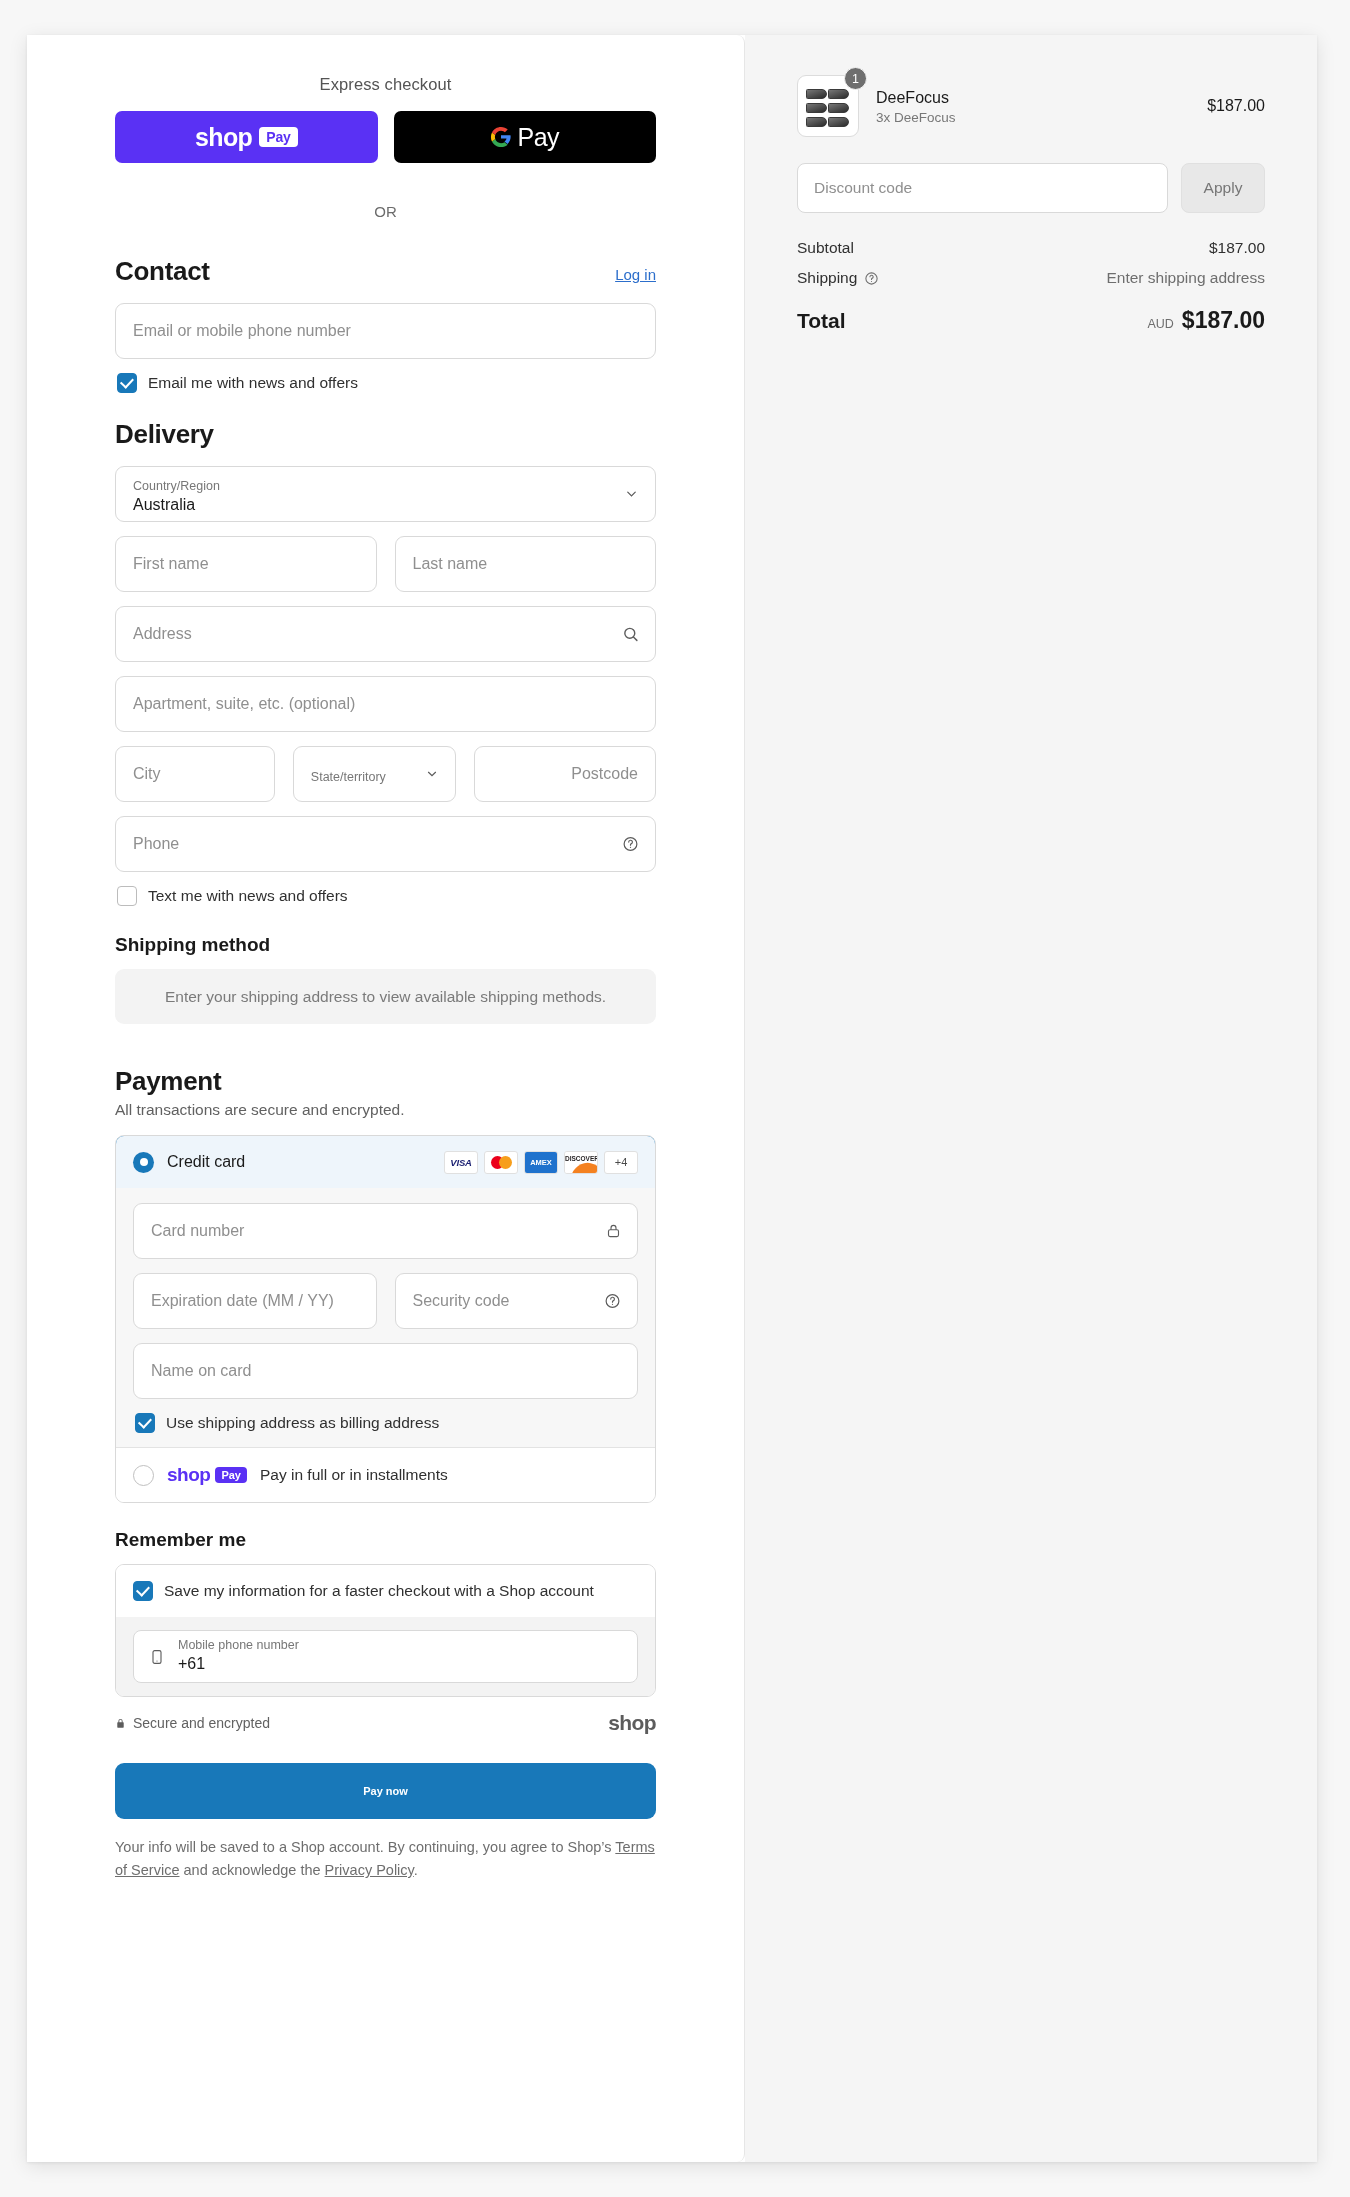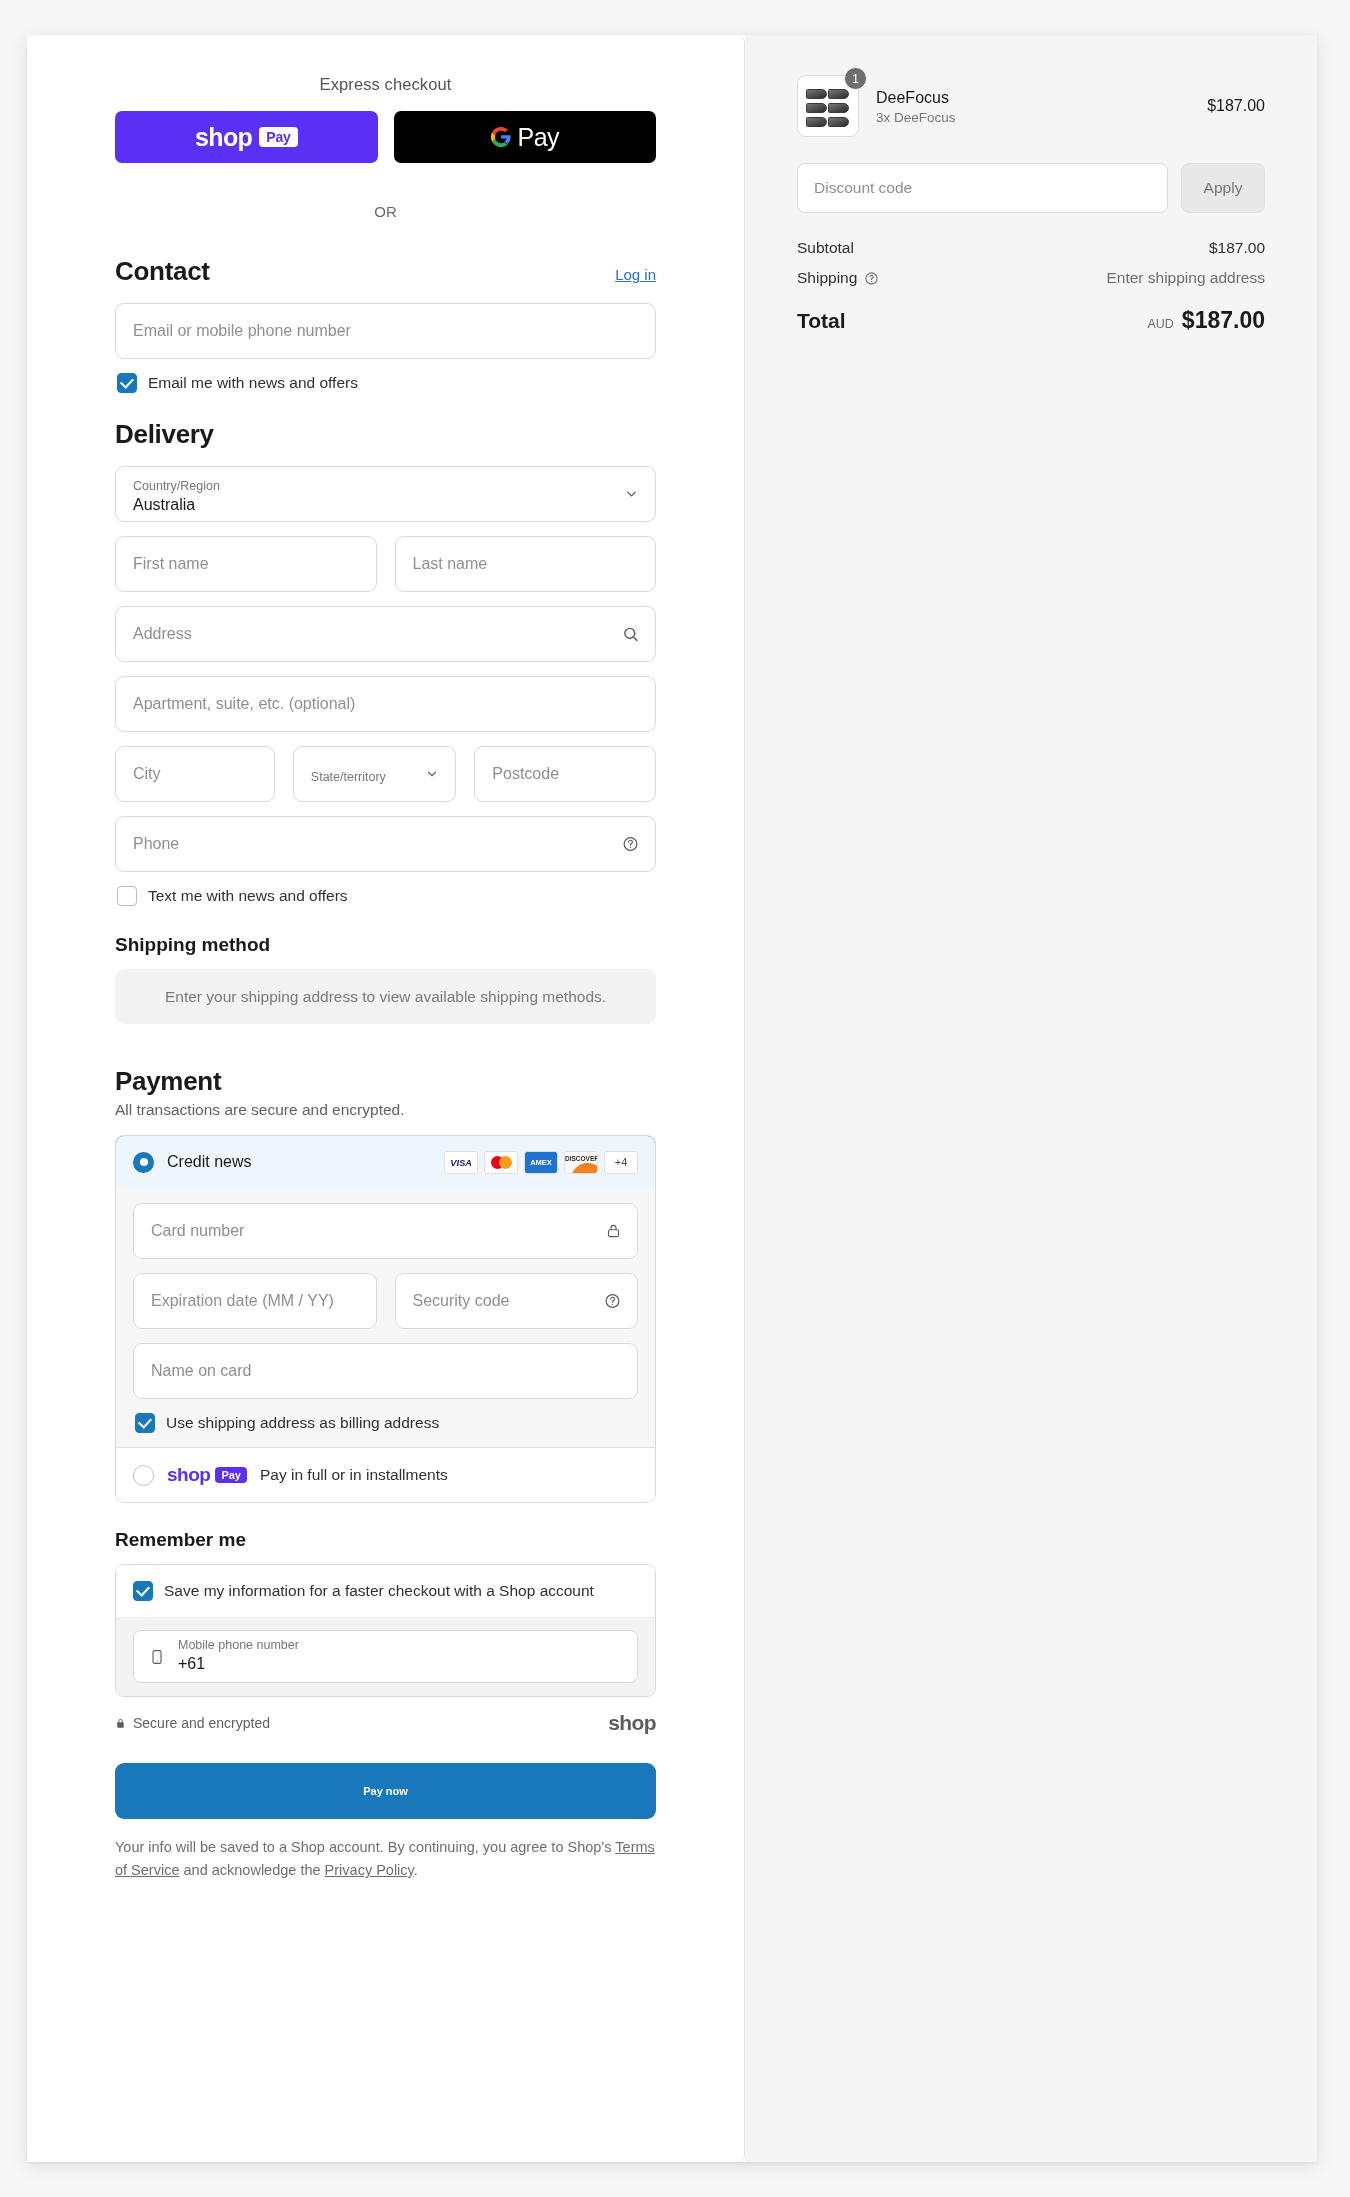--- a/index.html
+++ b/index.html
@@ -364,21 +364,21 @@
           <span class="ph">City</span>
         </div>
         <div class="field float-field" style="flex:1.05;">
           <span class="float-label">State/territory</span>
           <span class="trail ico">
             <svg width="14" height="14" viewBox="0 0 24 24" fill="none" stroke="#5c5c5c" stroke-width="2" stroke-linecap="round">
                 <polyline points="6 9 12 15 18 9"></polyline>
               </svg>
           </span>
         </div>
-        <div class="field" style="flex:1.2;">
+        <div class="field" style="flex:1.2;justify-content:flex-end;">
           <span class="ph">Postcode</span>
         </div>
       </div>
 
       <div class="field">
         <span class="ph">Phone</span>
         <span class="trail ico">
           <svg width="17" height="17" viewBox="0 0 24 24" fill="none" stroke="#5c5c5c" stroke-width="1.7">
               <circle cx="12" cy="12" r="9"></circle>
               <path d="M9.5 9.3a2.6 2.6 0 1 1 3.4 2.5c-.6.2-.9.8-.9 1.4v.5" stroke-linecap="round"></path>
@@ -396,21 +396,21 @@
       <h3 class="sub-title" style="margin-top:28px;">Shipping method</h3>
       <div class="ship-note">Enter your shipping address to view available shipping methods.</div>
 
       
       <h2 class="section-title" style="margin-top:42px;">Payment</h2>
       <div class="pay-sub">All transactions are secure and encrypted.</div>
 
       <div class="pay-group">
         <div class="pay-opt-head">
           <span class="radio sel"></span>
-          <span class="pay-opt-label">Credit news</span>
+          <span class="pay-opt-label">Credit card</span>
           <span class="brands">
             <span class="brand">
                 <span class="brand-txt visa">VISA</span>
               </span>
             <span class="brand">
               <span class="mc-wrap">
                   <span class="mc-c mc-red"></span>
                   <span class="mc-c mc-yel"></span>
                 </span>
             </span>

